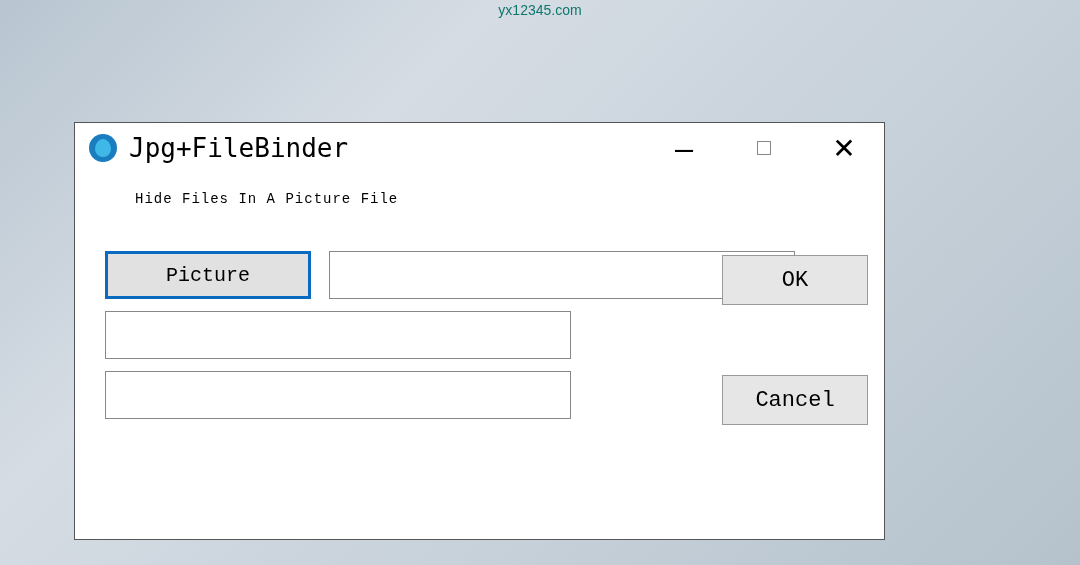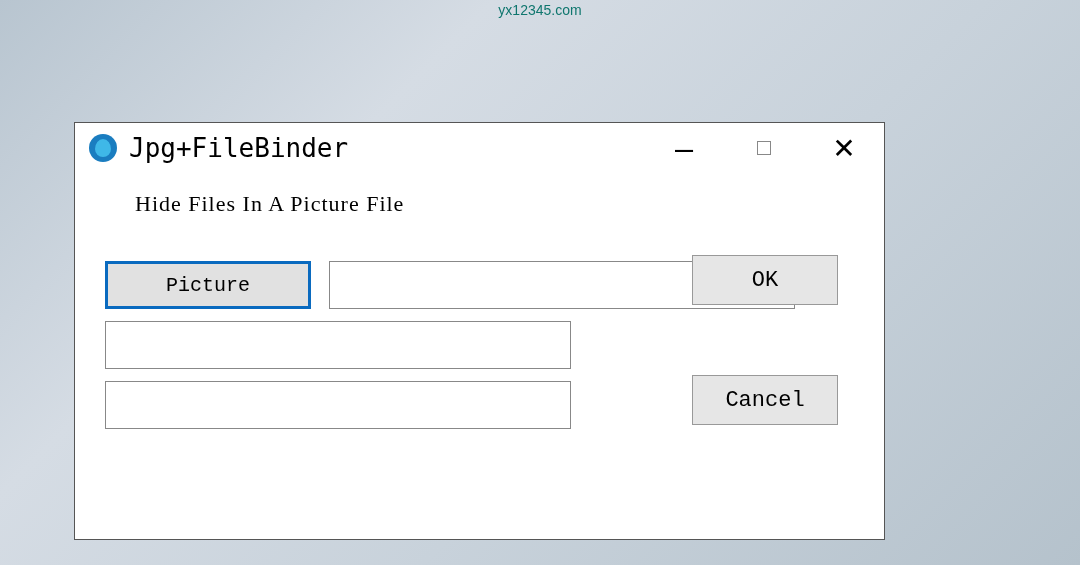--- a/index.html
+++ b/index.html
@@ -76,22 +76,22 @@
     }
     .win-btn.min { font-size: 30px; }
     .win-btn.max .box { width: 14px; height: 14px; border: 1px solid #888; }
     .win-btn.close { font-size: 28px; font-weight: 300; font-family: Arial; }
     .client {
       flex: 1;
       padding: 18px 30px 28px 30px;
       position: relative;
     }
     .heading {
-      font-size: 22px;
-      font-family: Liberation Serif, serif;
+      font-size: 14px;
+      font-family: Liberation Mono, monospace;
       letter-spacing: 1px;
       margin-left: 30px;
       margin-bottom: 44px;
     }
     .rows {
       display: flex;
       flex-direction: column;
       gap: 12px;
     }
     .row {
@@ -121,21 +121,21 @@
       width: 466px;
       height: 48px;
       border: 1px solid #888;
       background: #fff;
       font-size: 18px;
       font-family: monospace;
       padding: 0 8px;
     }
     .right-buttons {
       position: absolute;
-      right: 46px;
+      right: 16px;
       top: 82px;
       display: flex;
       flex-direction: column;
       gap: 70px;
     }
     .action-btn {
       width: 146px;
       height: 50px;
       background: #e6e6e6;
       border: 1px solid #999;

